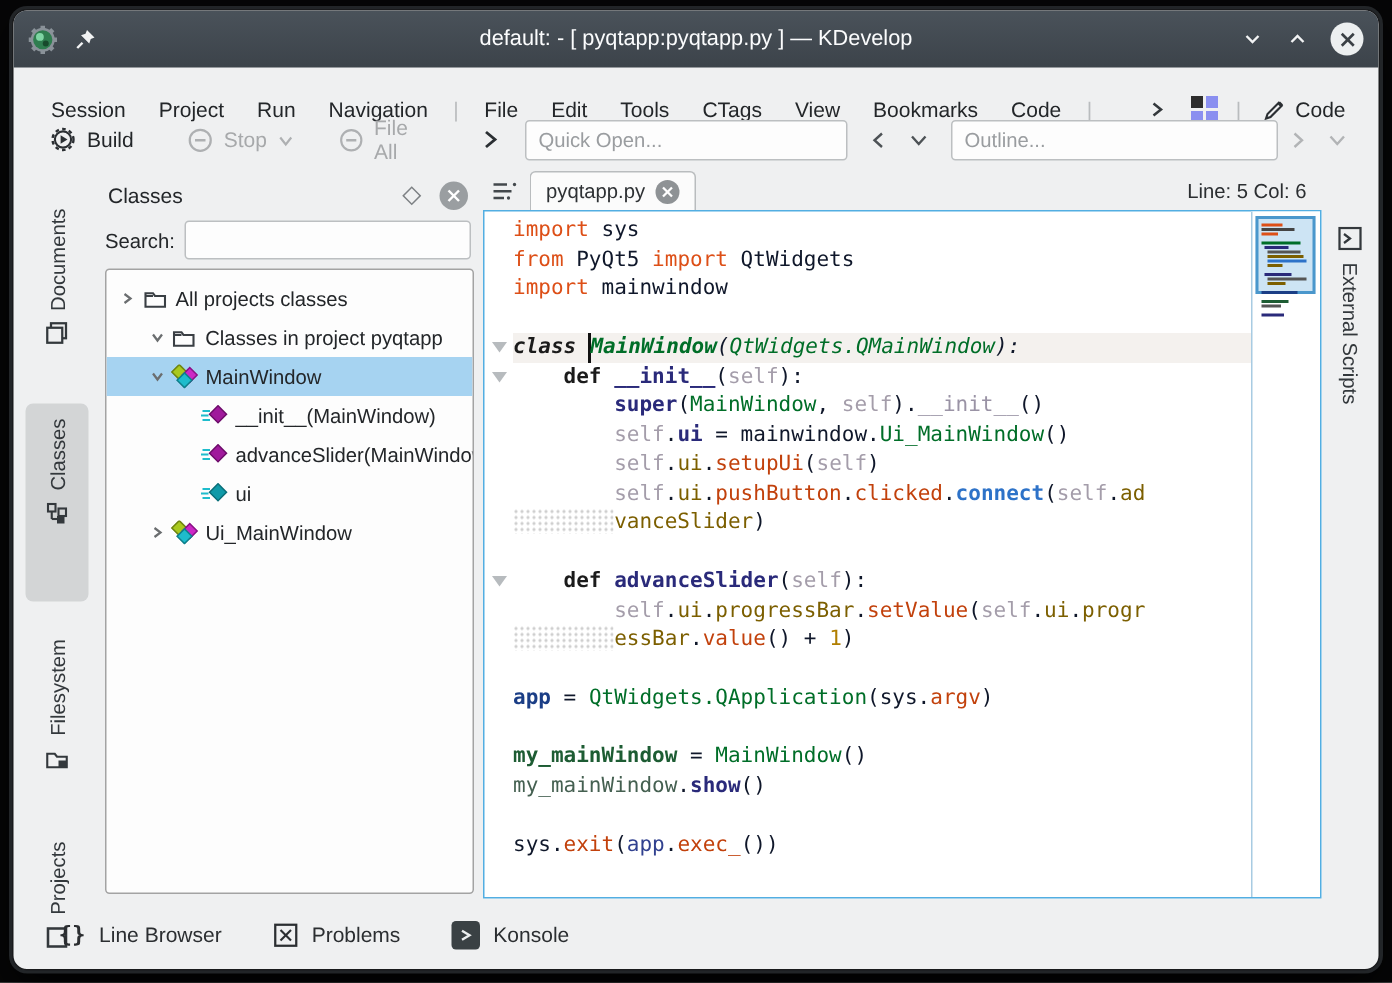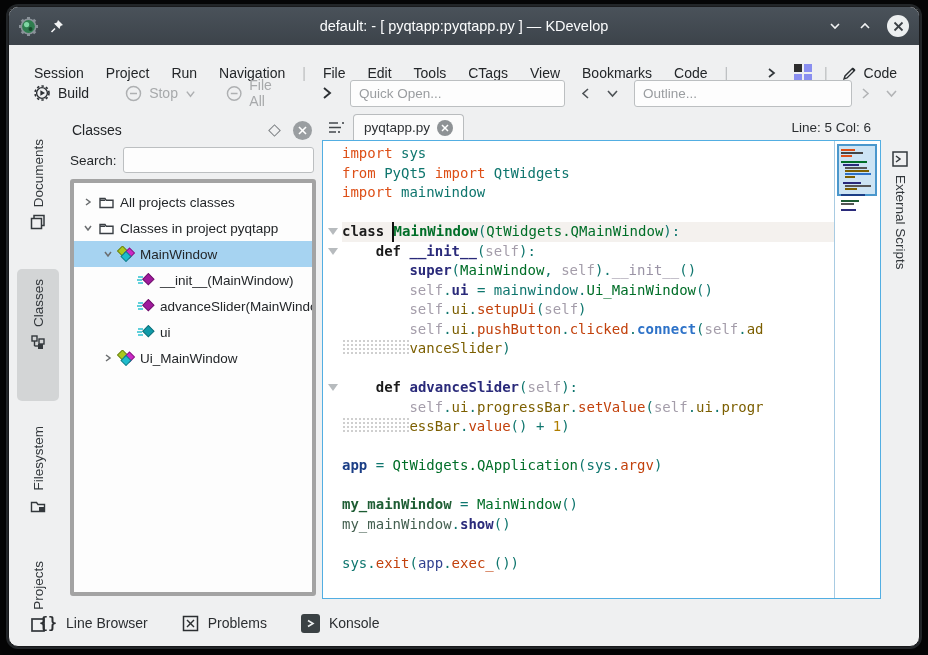--- a/index.html
+++ b/index.html
@@ -59,21 +59,21 @@
   .panel-head { display:flex; align-items:center; height:26px; padding:0 4px; }
   .panel-head .ptitle { font-size:14px; color:#232629; flex:1; }
   .diamond-btn { width:9px; height:9px; border:1.5px solid #7d8184; transform:rotate(45deg); margin-right:14px; }
   .circle-x { width:19px; height:19px; border-radius:50%; background:#9a9ea1;
               display:flex; align-items:center; justify-content:center; }
   .search-row { display:flex; align-items:center; gap:6px; margin:4px 2px 6px 2px; }
   .search-row label { font-size:13.5px; color:#232629; }
   .search-input { flex:1; height:26px; border:1px solid #bcbfc1; border-radius:3px;
                   background:#fdfdfd; outline:none; }
   .treebox { position:absolute; left:6px; right:6px; top:68px; bottom:8px;
-             background:#fdfdfd; border:4px solid #a3a3a3; border-radius:3px;
+             background:#fdfdfd; border:1px solid #a3a3a3; border-radius:3px;
              padding:6px 0; overflow:hidden; }
   .trow { display:flex; align-items:center; height:26px; font-size:13.5px; color:#232629;
           white-space:nowrap; padding-left:6px; }
   .trow.selected { background:#a6d3f1; }
   .trow .expander { width:16px; display:flex; justify-content:center; flex:none; }
   .trow .ticon { width:20px; display:flex; justify-content:center; flex:none; margin-right:4px; }
 
   
   .editor-zone { position:absolute; left:313px; right:38px; top:0; bottom:0; }
   .edtabbar { position:absolute; left:0; right:0; top:0; height:29px; display:flex; align-items:flex-end; }
@@ -87,26 +87,26 @@
   .edframe { position:absolute; left:0; right:0; top:29px; bottom:5px;
              background:#ffffff; border:1px solid #52aee2; display:flex; }
   .codearea { flex:1; overflow:hidden; padding-top:3px;
               font-family:"DejaVu Sans Mono", monospace; font-size:14px; line-height:19.5px; }
   .code-line { white-space:pre; display:flex; }
   .code-line .gut { width:19px; margin-left:-19px; flex:none; display:flex;
                     align-items:center; justify-content:center; }
   .codearea .wrapbody { padding-left:19px; }
   .fold-tri { width:0; height:0; border-left:5px solid transparent; border-right:5px solid transparent;
               border-top:7px solid #b7bbbe; }
-  .cur-line { background:#f4f1ee; }
+  .cur-line { background:#f4f1ee;font-style:italic; }
   .cursor { border-left:2px solid #111; margin-left:-1px; }
   .wrapdots { display:inline-block; width:8ch; height:17px; vertical-align:middle;
               background-image:radial-gradient(#cfcfcf 1px, transparent 1.1px);
               background-size:4px 4px; }
-  .c-pl{color:#0f766e} .c-kw{color:#1b1b1b;font-weight:bold} .c-im{color:#dd4f17}
+  .c-pl{color:#0f172a} .c-kw{color:#1b1b1b;font-weight:bold} .c-im{color:#dd4f17}
   .c-ty{color:#006e28} .c-tyb{color:#006e28;font-weight:bold}
   .c-fn{color:#2a2a7a;font-weight:bold} .c-mem{color:#c2410c} .c-gold{color:#7c5f00}
   .c-self{color:#a49daa} .c-blue{color:#2d72c8;font-weight:bold} .c-num{color:#b07e00}
   .c-appb{color:#1b3e86;font-weight:bold} .c-app{color:#31418f}
   .c-mvb{color:#1d5c33;font-weight:bold} .c-mv{color:#456051} .c-ghost{color:#9a93a5}
 
   
   .minimap { width:46px; flex:none; border-left:1px solid #a8cbe2; position:relative; background:#fff; }
   .mm-view { position:absolute; left:2px; top:3px; right:3px; height:52px;
              border:2px solid #4a97cc; background:#cde4f4; padding:3px 2px; }
@@ -324,21 +324,21 @@
               </svg>
             </span>
             <span class="ticon">
               <svg width="15" height="13" viewBox="0 0 15 13">
                 <path d="M1 2.5 h5 l1.3 1.8 h6.7 v7.2 h-13 Z" fill="none" stroke="#3a3f44" stroke-width="1.4"></path>
                 <line x1="1" y1="4.3" x2="6" y2="4.3" stroke="#3a3f44" stroke-width="1.4"></line>
               </svg>
             </span>
             <span>All projects classes</span>
           </div>
-          <div class="trow" style="padding-left: 6px;">
+          <div class="trow" style="padding-left: 6px; justify-content: center;">
             <span class="expander">
               <svg width="10" height="10" viewBox="0 0 10 10">
                 <polyline points="2,3 5,7 8,3" fill="none" stroke="#6b6e70" stroke-width="1.5"></polyline>
               </svg>
             </span>
             <span class="ticon">
               <svg width="15" height="13" viewBox="0 0 15 13">
                 <path d="M1 2.5 h5 l1.3 1.8 h6.7 v7.2 h-13 Z" fill="none" stroke="#3a3f44" stroke-width="1.4"></path>
                 <line x1="1" y1="4.3" x2="6" y2="4.3" stroke="#3a3f44" stroke-width="1.4"></line>
               </svg>

